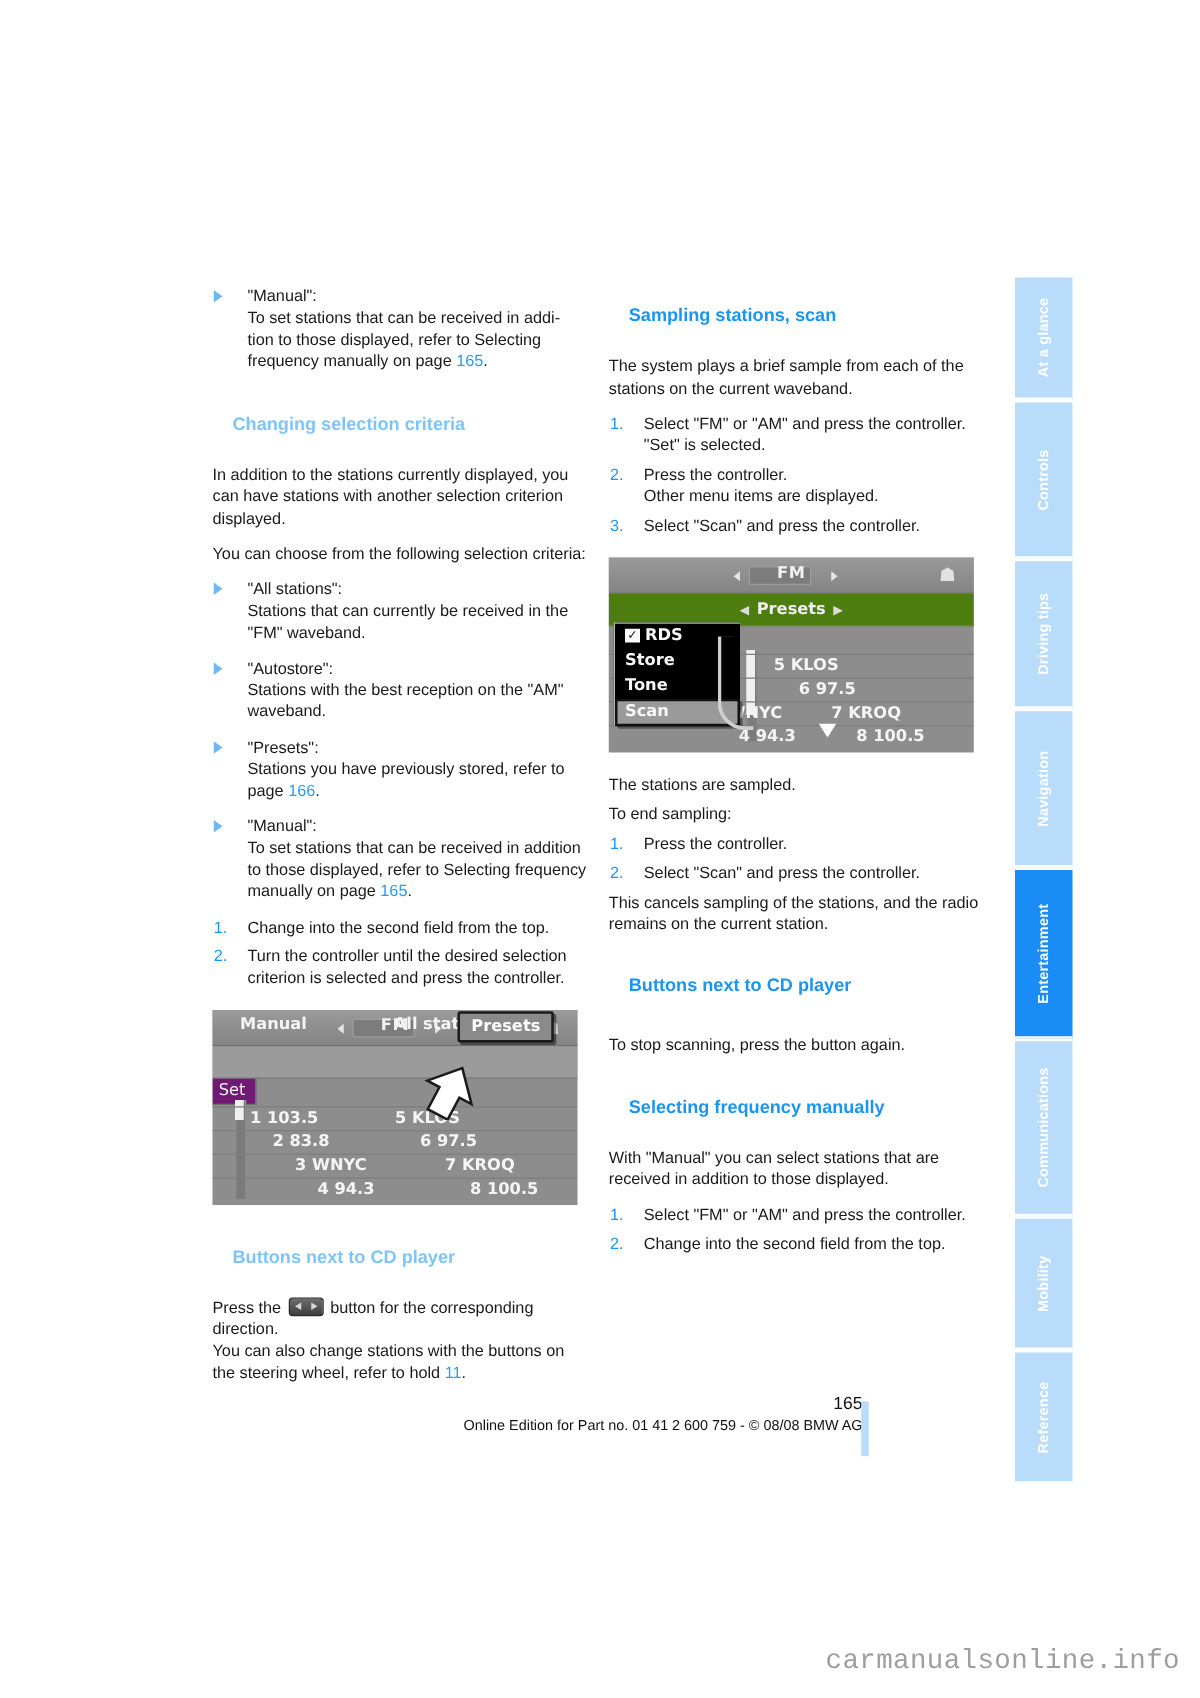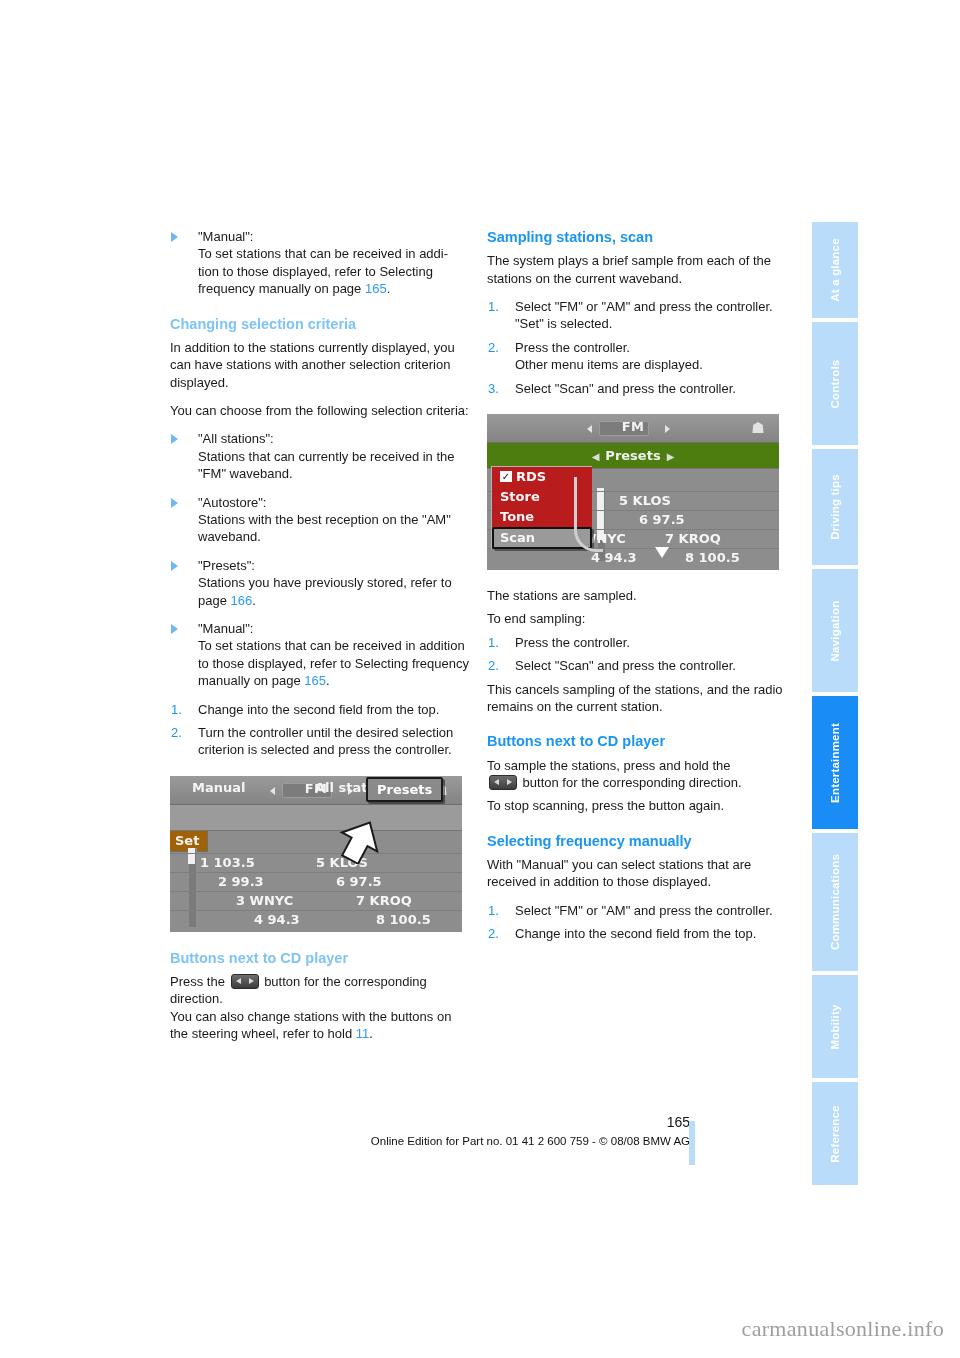--- a/index.html
+++ b/index.html
@@ -63,21 +63,21 @@
     position: absolute;
     width: 300px;
     top: 228px;
   }
   #col-left  { left: 170px; }
   #col-right { left: 487px; }
 
   h2.sect {
     font-size: 14.5px;
     font-weight: bold;
-    margin: 0;
+    margin: 16px;
     line-height: 1.25;
   }
   h2.blue-strong { color: #1a95f0; }
   h2.blue-soft   { color: #7fc4f7; }
 
   p.body {
     font-size: 13px;
     line-height: 17.4px;
     margin: 0;
     color: #1a1a1a;
@@ -239,24 +239,24 @@
     font-size: 13px;
     font-weight: bold;
     line-height: 25px;
   }
   .shot .presetbar .pa { color: #dcdcdc; font-size: 10px; padding: 0 6px; }
 
   .shot .setchip {
     position: absolute;
     left: 0; top: 55px;
     padding: 2px 8px 3px 5px;
-    background: #a16207;
+    background: #701a75;
     color: #f2f2f2;
     font-size: 13px;
-    font-weight: bold;
+    font-weight: normal;
     border-right: 1px solid #6f6f6f;
     border-bottom: 1px solid #6f6f6f;
   }
 
   .shot .listarea {
     position: absolute;
     left: 0; top: 77px;
     width: 100%; bottom: 0;
   }
   .shot .lrow {
@@ -299,21 +299,21 @@
     width: 46px; height: 46px;
   }
   .shot .cursor svg { display: block; }
 
   
   .shot .dropdown {
     position: absolute;
     left: 4px;
     top: 52px;
     width: 100px;
-    background: #b91c1c;
+    background: #000000;
     border-top: 1px solid #b5b5b5;
     border-left: 1px solid #b5b5b5;
   }
   .shot .dditem {
     padding: 2px 6px 3px 8px;
     color: #f7f7f7;
     font-size: 13px;
     font-weight: bold;
     white-space: nowrap;
   }
@@ -385,21 +385,21 @@
 
   #watermark {
     position: absolute;
     left: 0;
     top: 1316px;
     width: 944px;
     text-align: right;
     font-size: 22px;
     color: #9e9e9e;
     letter-spacing: 0.3px;
-    font-family: Liberation Serif, serif;
+    font-family: Liberation Mono, monospace;
   }
 </style>
 </head>
 <body>
 
 <div id="page">
 
   <div id="tab-rail">
       <div class="tab" style="top: 0px; height: 98px;">
         <span class="tab-label">At a glance</span>
@@ -503,21 +503,21 @@
 
       <div class="scrollbar"></div>
       <div class="scrollthumb"></div>
 
       <div class="listarea">
         <div class="lrow" style="top:0px">
           <span class="c1" style="left:30px"><span>1</span> <span>103.5</span></span>
           <span class="c2" style="left:146px"><span>5</span> <span>KLOS</span></span>
         </div>
         <div class="lrow" style="top:19px">
-          <span class="c1" style="left:48px"><span>2</span> <span>99.3</span></span>
+          <span class="c1" style="left:48px"><span>2</span> <span>83.8</span></span>
           <span class="c2" style="left:166px"><span>6</span> <span>97.5</span></span>
         </div>
         <div class="lrow" style="top:38px">
           <span class="c1" style="left:66px"><span>3</span> <span>WNYC</span></span>
           <span class="c2" style="left:186px"><span>7</span> <span>KROQ</span></span>
         </div>
         <div class="lrow" style="top:57px">
           <span class="c1" style="left:84px"><span>4</span> <span>94.3</span></span>
           <span class="c2" style="left:206px"><span>8</span> <span>100.5</span></span>
         </div>
@@ -622,21 +622,20 @@
       <span class="num">2.</span>
       <span>Select "Scan" and press the controller.</span>
     </div>
     <div class="gap-s"></div>
     <p class="body">This cancels sampling of the stations, and the radio remains on the current station.</p>
 
     <div class="gap-l"></div>
 
     <h2 class="sect blue-strong">Buttons next to CD player</h2>
     <div class="gap-s"></div>
-    <p class="body"><span>To sample the stations, press and hold the </span><br><span class="seekbtn"></span><span> button for the corresponding direction.</span></p>
     <div class="gap-s"></div>
     <p class="body">To stop scanning, press the button again.</p>
 
     <div class="gap-l"></div>
 
     <h2 class="sect blue-strong">Selecting frequency manually</h2>
     <div class="gap-s"></div>
     <p class="body">With "Manual" you can select stations that are received in addition to those displayed.</p>
     <div class="gap-m"></div>
     <div class="step">

